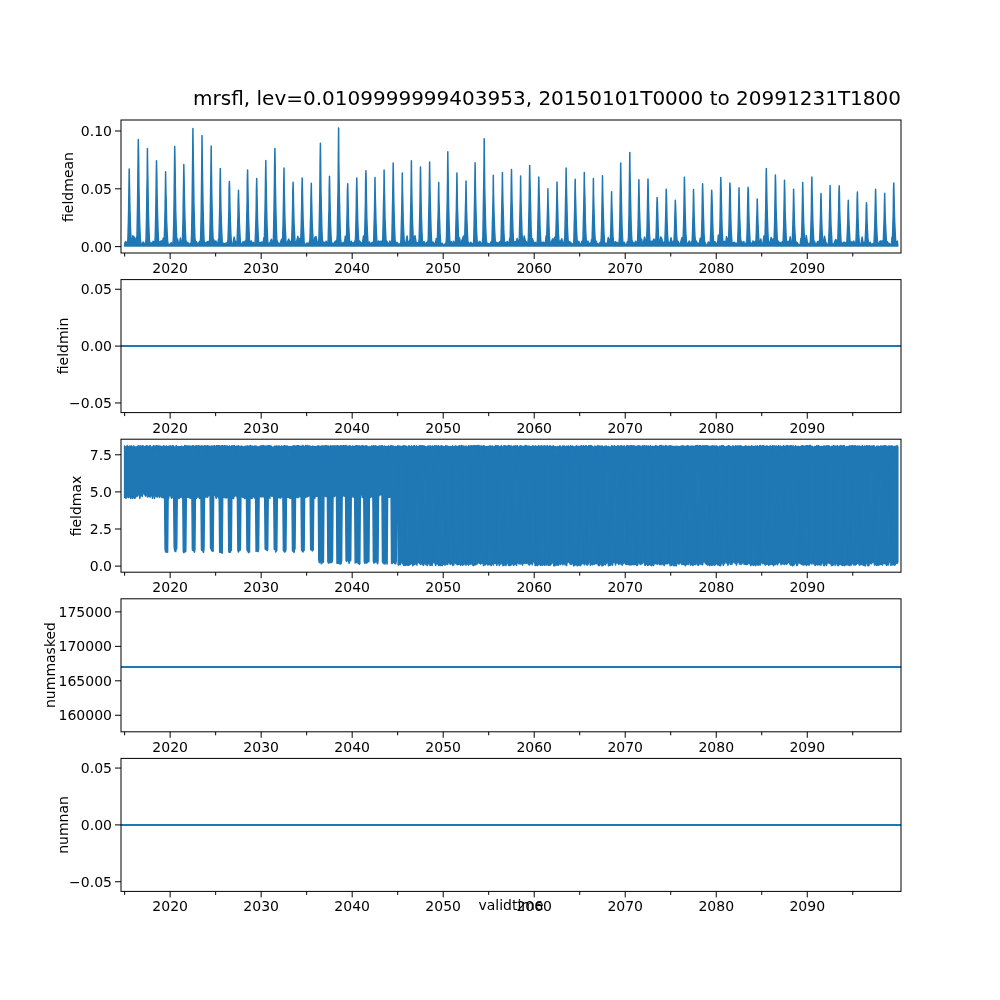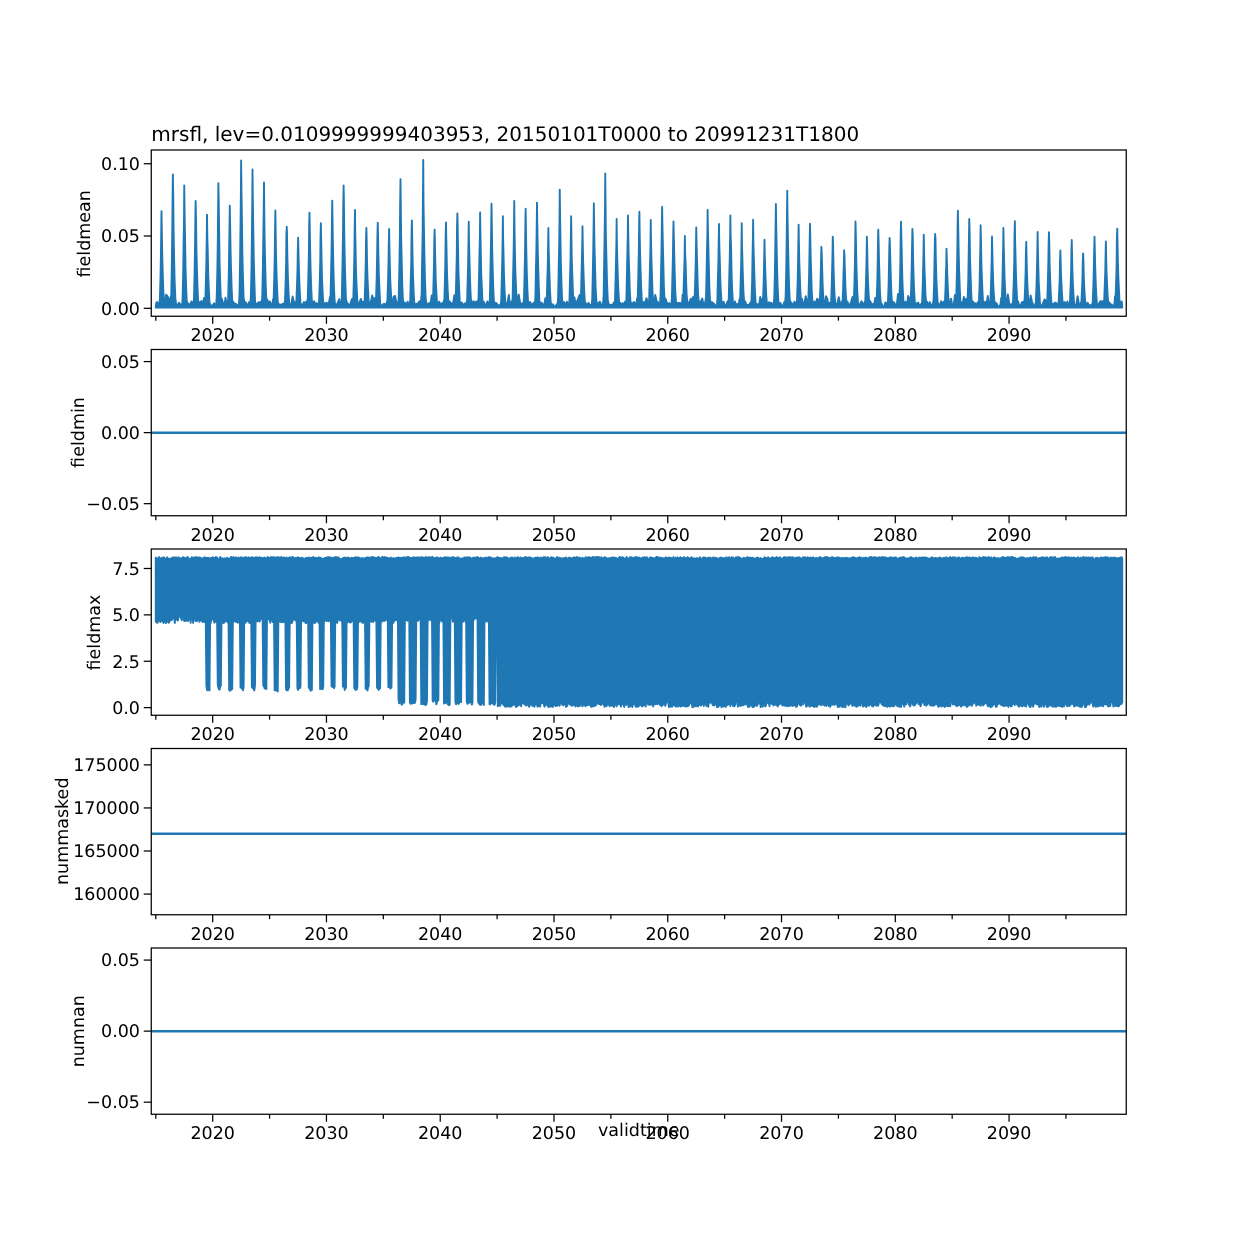--- a/index.html
+++ b/index.html
@@ -1,19 +1,19 @@
 <!DOCTYPE html>
 <html><head>
 <meta charset="utf-8">
 <style>
   html,body{margin:0;padding:0;background:#fff;}
   .figure{position:relative;width:1000px;height:1000px;background:#ffffff;
           font-family:"DejaVu Sans", sans-serif;color:#000;overflow:hidden;}
-  .fig-title{position:absolute;left:121px;top:99px;width:780px;text-align:left;
-             font-size:16px;line-height:18px;white-space:nowrap;}
+  .fig-title{position:absolute;left:121px;top:89px;width:780px;text-align:right;
+             font-size:20px;line-height:18px;white-space:nowrap;}
   .x-label{position:absolute;left:121px;top:897px;width:780px;text-align:center;font-size:14px;}
   .y-label{position:absolute;transform:translate(-50%,-50%) rotate(-90deg);
            white-space:nowrap;font-size:14px;}
   svg{position:absolute;left:0;top:0;}
   text{font-family:"DejaVu Sans", sans-serif;}
 </style>
 </head>
 <body>
 
 <div class="figure">

